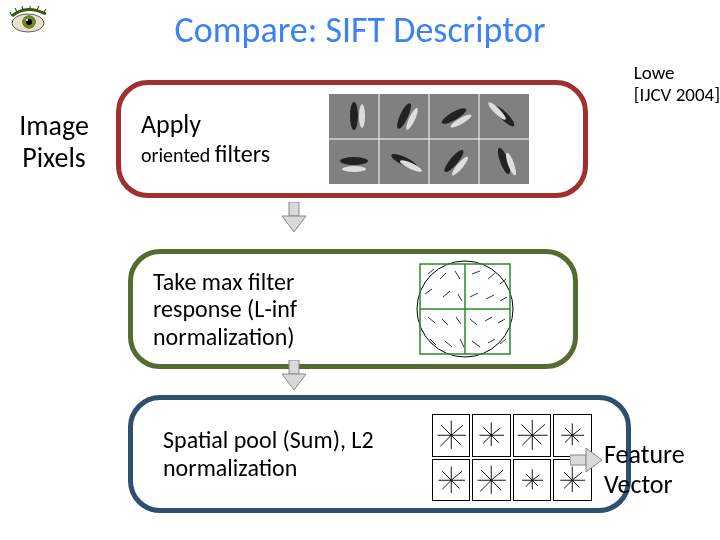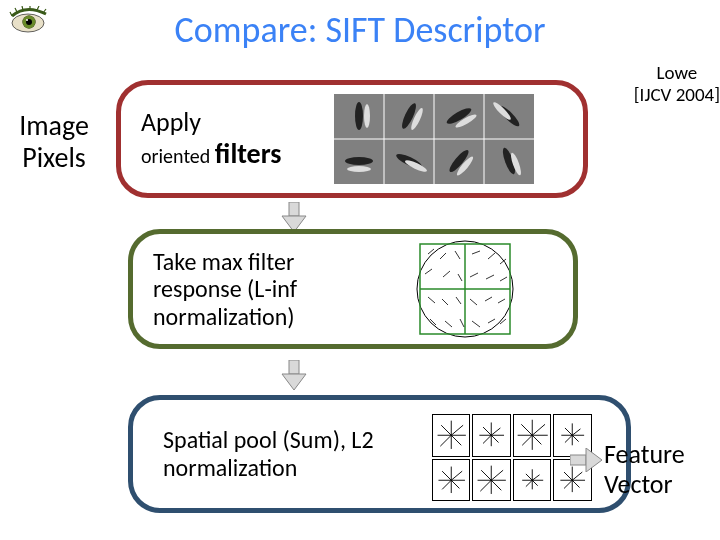--- a/index.html
+++ b/index.html
@@ -26,21 +26,21 @@
     text-align: center;
     font-size: 36px;
     font-weight: 400;
     color: #3b82f6;
   }
   .citation {
     position: absolute;
     top: 62px;
     right: 0;
     font-size: 19px;
-    text-align: center;
+    text-align: left;
     line-height: 1.15;
   }
   .input-label {
     position: absolute;
     left: 4px;
     top: 110px;
     width: 100px;
     font-size: 28px;
     text-align: center;
     line-height: 1.15;
@@ -59,31 +59,31 @@
     border-radius: 32px;
     border-width: 5px;
     border-style: solid;
     background: #fff;
     display: flex;
     align-items: center;
     padding: 10px 20px;
     gap: 24px;
   }
   .stage1 { left: 116px; top: 80px;  width: 472px; height: 118px; border-color: #a03030; }
-  .stage2 { left: 128px; top: 229px; width: 450px; height: 120px; border-color: #556b2f; }
+  .stage2 { left: 128px; top: 249px; width: 450px; height: 120px; border-color: #556b2f; }
   .stage3 { left: 128px; top: 395px; width: 503px; height: 118px; border-color: #2f4f6f; }
   .stage-text {
     font-size: 24px;
     line-height: 1.15;
     flex: 0 0 auto;
     max-width: 220px;
   }
   .stage1 .stage-text .l1 { font-size: 26px; display:block;}
   .stage1 .stage-text .l2 { font-size: 20px; display:block;}
-  .stage1 .stage-text .l2 b { font-size: 28px; font-weight: 700; text-align: right;}
+  .stage1 .stage-text .l2 b { font-size: 24px; font-weight: 400; text-align: right;}
   .graphic { flex: 1; display:flex; justify-content:center; }
 
   .arrow-down {
     position: absolute;
     width: 28px;
     height: 32px;
   }
   .arrow-right {
     position: absolute;
     width: 34px;

